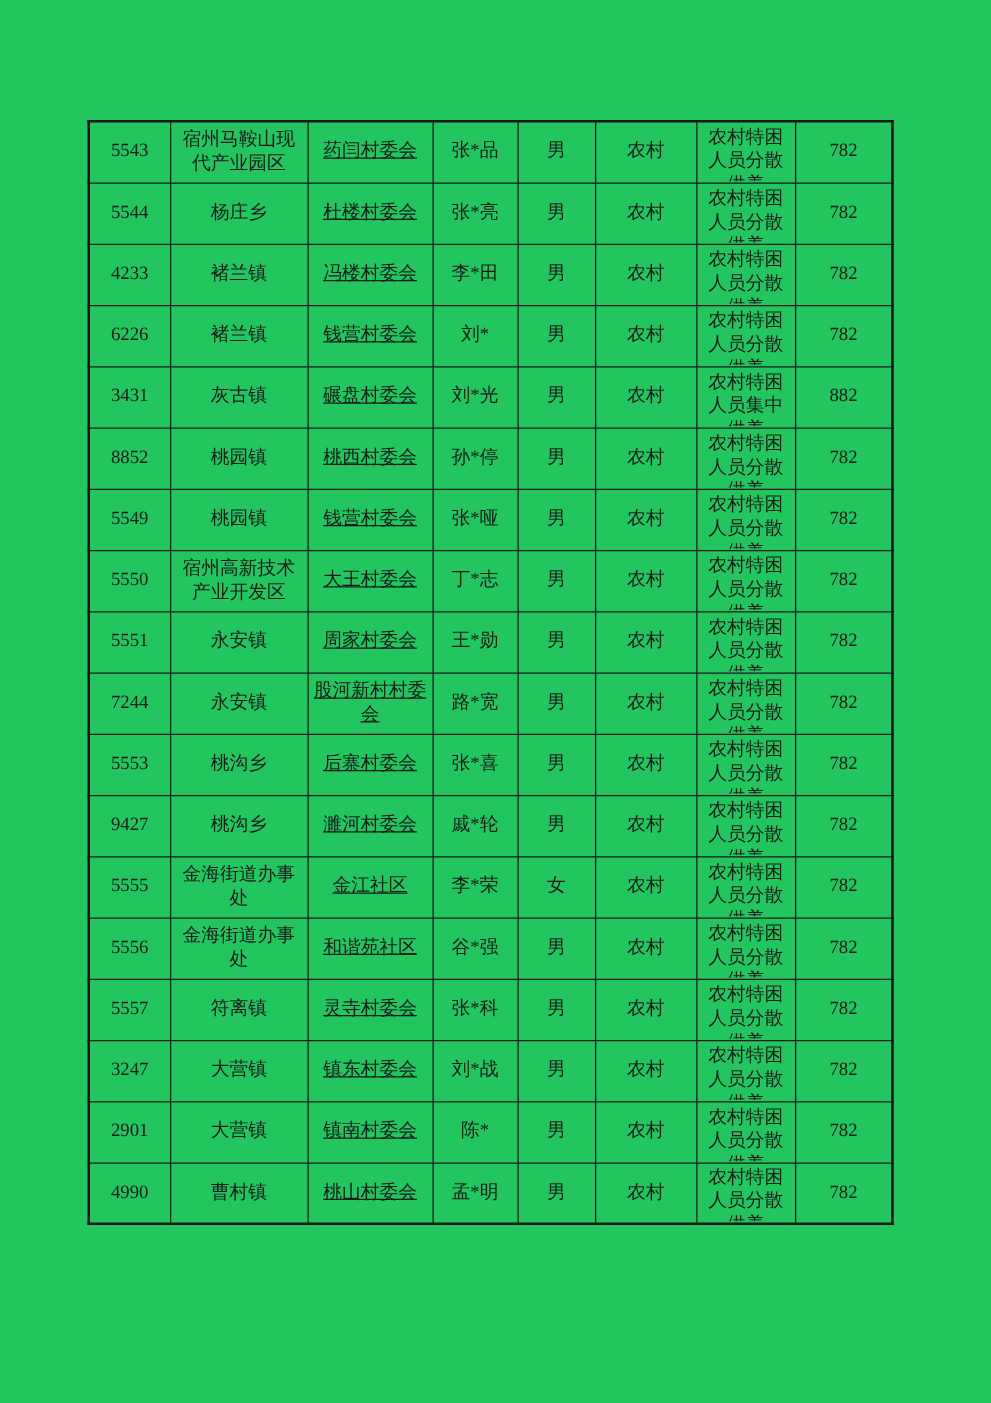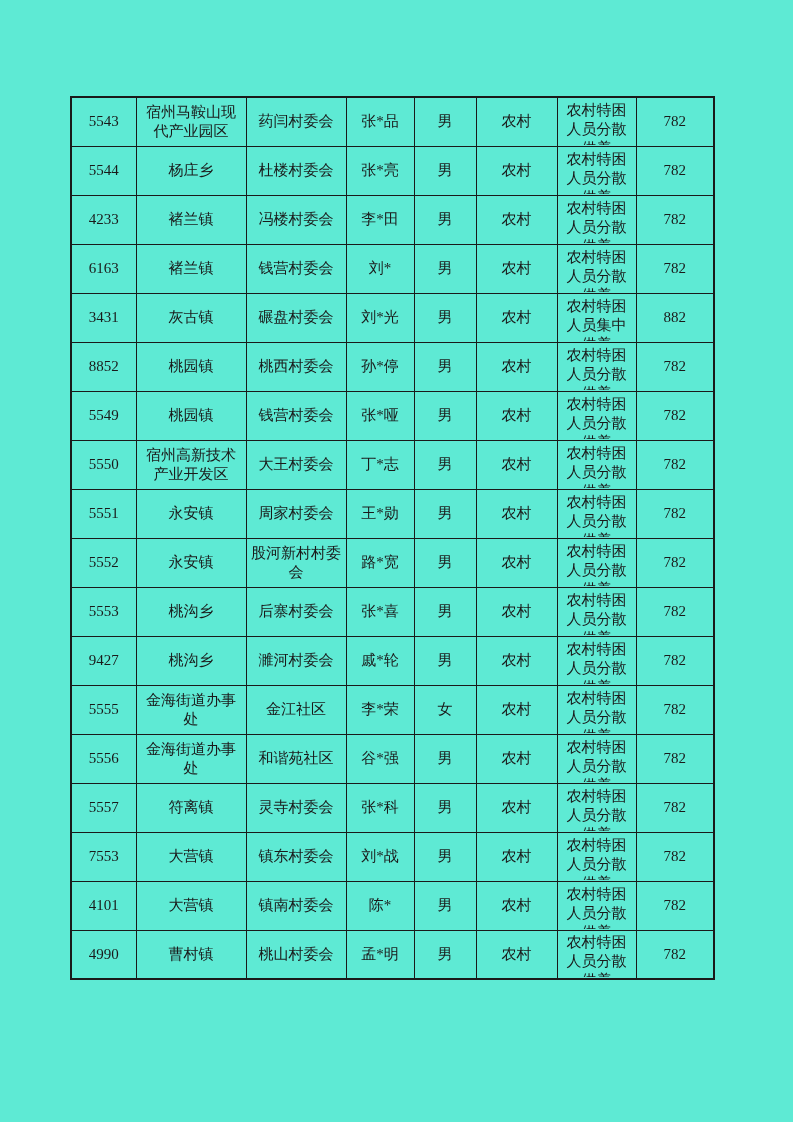--- a/index.html
+++ b/index.html
@@ -4,21 +4,21 @@
 <style>
   html, body {
     margin: 0;
     padding: 0;
     background: #ffffff;
   }
   .page {
     position: relative;
     width: 793px;
     height: 1122px;
-    background: #5eead4;
+    background: #22c55e;
     overflow: hidden;
     font-family: "Liberation Serif", "DejaVu Serif", serif;
     color: #1a1a1a;
   }
   table.data-table {
     position: absolute;
     left: 70px;
     top: 96px;
     width: 643px;
     border-collapse: collapse;
@@ -36,20 +36,21 @@
     font-size: 15px;
     line-height: 19px;
     overflow: hidden;
   }
   td .c {
     padding: 0 4px;
     word-break: break-all;
   }
   td.col-village .c {
     padding: 0 2px;
+    text-decoration: underline;
   }
   td.col-category .clip {
     box-sizing: border-box;
     height: 46px;
     overflow: hidden;
     padding: 2px 6px 0 6px;
     word-break: break-all;
   }
 </style>
 </head>
@@ -141,21 +142,21 @@
           </td>
     <td class="col-category">
             <div class="clip">农村特困人员分散供养</div>
           </td>
     <td class="col-amount">
             <div class="c">782</div>
           </td>
   </tr>
         <tr>
     <td class="col-seq">
-            <div class="c">6163</div>
+            <div class="c">6226</div>
           </td>
     <td class="col-town">
             <div class="c">褚兰镇</div>
           </td>
     <td class="col-village">
             <div class="c">钱营村委会</div>
           </td>
     <td class="col-name">
             <div class="c">刘*</div>
           </td>
@@ -297,21 +298,21 @@
           </td>
     <td class="col-category">
             <div class="clip">农村特困人员分散供养</div>
           </td>
     <td class="col-amount">
             <div class="c">782</div>
           </td>
   </tr>
         <tr>
     <td class="col-seq">
-            <div class="c">5552</div>
+            <div class="c">7244</div>
           </td>
     <td class="col-town">
             <div class="c">永安镇</div>
           </td>
     <td class="col-village">
             <div class="c">股河新村村委会</div>
           </td>
     <td class="col-name">
             <div class="c">路*宽</div>
           </td>
@@ -453,21 +454,21 @@
           </td>
     <td class="col-category">
             <div class="clip">农村特困人员分散供养</div>
           </td>
     <td class="col-amount">
             <div class="c">782</div>
           </td>
   </tr>
         <tr>
     <td class="col-seq">
-            <div class="c">7553</div>
+            <div class="c">3247</div>
           </td>
     <td class="col-town">
             <div class="c">大营镇</div>
           </td>
     <td class="col-village">
             <div class="c">镇东村委会</div>
           </td>
     <td class="col-name">
             <div class="c">刘*战</div>
           </td>
@@ -479,21 +480,21 @@
           </td>
     <td class="col-category">
             <div class="clip">农村特困人员分散供养</div>
           </td>
     <td class="col-amount">
             <div class="c">782</div>
           </td>
   </tr>
         <tr>
     <td class="col-seq">
-            <div class="c">4101</div>
+            <div class="c">2901</div>
           </td>
     <td class="col-town">
             <div class="c">大营镇</div>
           </td>
     <td class="col-village">
             <div class="c">镇南村委会</div>
           </td>
     <td class="col-name">
             <div class="c">陈*</div>
           </td>

